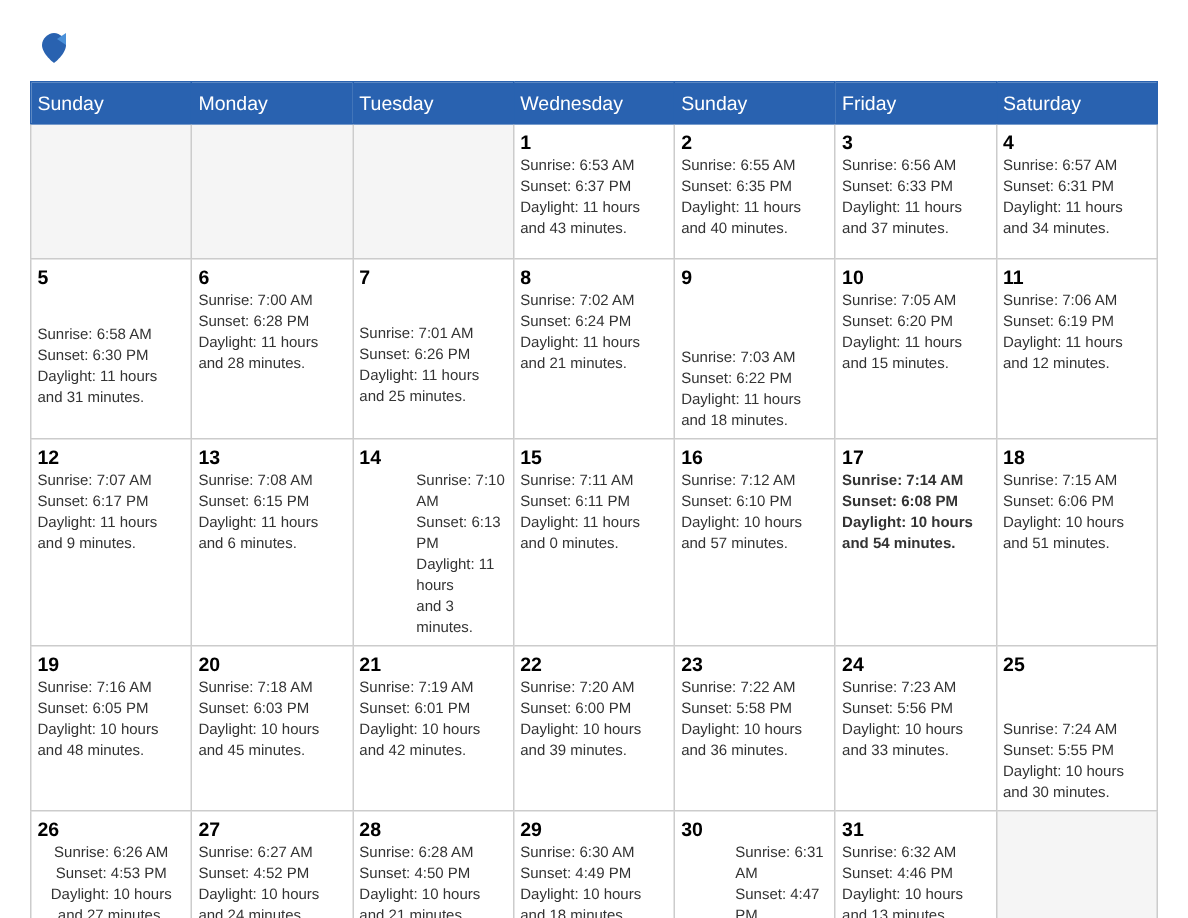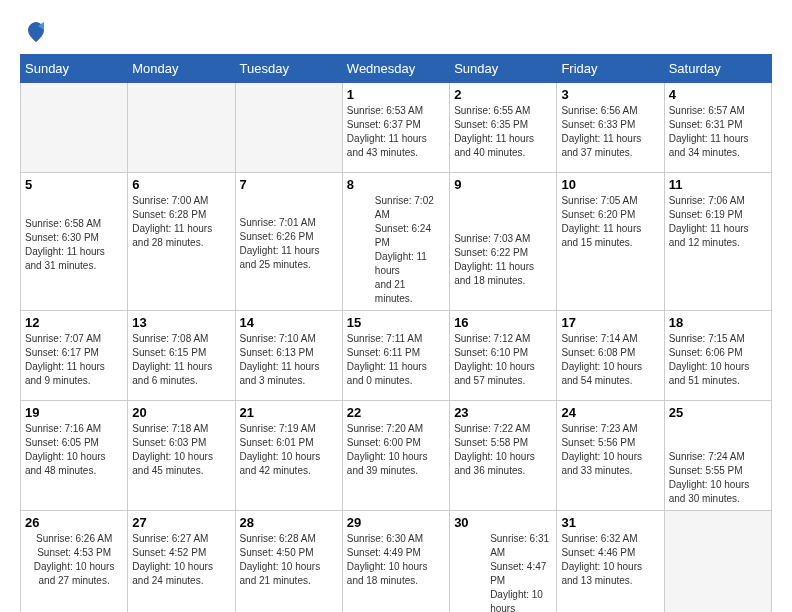--- a/index.html
+++ b/index.html
@@ -175,21 +175,21 @@
         </td>
         <td>
           <div class="day-num">7</div>
           <div class="day-info" style="white-space: pre-line; margin-top: 24px;">Sunrise: 7:01 AM
 Sunset: 6:26 PM
 Daylight: 11 hours
 and 25 minutes.</div>
         </td>
         <td>
           <div class="day-num">8</div>
-          <div class="day-info" style="white-space: pre-line; margin-left: 28px;">Sunrise: 7:02 AM
+          <div class="day-info" style="white-space: pre-line;">Sunrise: 7:02 AM
 Sunset: 6:24 PM
 Daylight: 11 hours
 and 21 minutes.</div>
         </td>
         <td>
           <div class="day-num">9</div>
           <div class="day-info" style="white-space: pre-line; margin-top: 40px;">Sunrise: 7:03 AM
 Sunset: 6:22 PM
 Daylight: 11 hours
 and 18 minutes.</div>
@@ -219,42 +219,42 @@
         </td>
         <td>
           <div class="day-num">13</div>
           <div class="day-info" style="white-space: pre-line;">Sunrise: 7:08 AM
 Sunset: 6:15 PM
 Daylight: 11 hours
 and 6 minutes.</div>
         </td>
         <td>
           <div class="day-num">14</div>
-          <div class="day-info" style="white-space: pre-line;">Sunrise: 7:10 AM
+          <div class="day-info" style="white-space: pre-line; margin-left: 38px;">Sunrise: 7:10 AM
 Sunset: 6:13 PM
 Daylight: 11 hours
 and 3 minutes.</div>
         </td>
         <td>
           <div class="day-num">15</div>
           <div class="day-info" style="white-space: pre-line;">Sunrise: 7:11 AM
 Sunset: 6:11 PM
 Daylight: 11 hours
 and 0 minutes.</div>
         </td>
         <td>
           <div class="day-num">16</div>
           <div class="day-info" style="white-space: pre-line;">Sunrise: 7:12 AM
 Sunset: 6:10 PM
 Daylight: 10 hours
 and 57 minutes.</div>
         </td>
         <td>
           <div class="day-num">17</div>
-          <div class="day-info" style="white-space: pre-line;">Sunrise: 7:14 AM
+          <div class="day-info" style="white-space: pre-line; font-weight: bold;">Sunrise: 7:14 AM
 Sunset: 6:08 PM
 Daylight: 10 hours
 and 54 minutes.</div>
         </td>
         <td>
           <div class="day-num">18</div>
           <div class="day-info" style="white-space: pre-line;">Sunrise: 7:15 AM
 Sunset: 6:06 PM
 Daylight: 10 hours
 and 51 minutes.</div>

